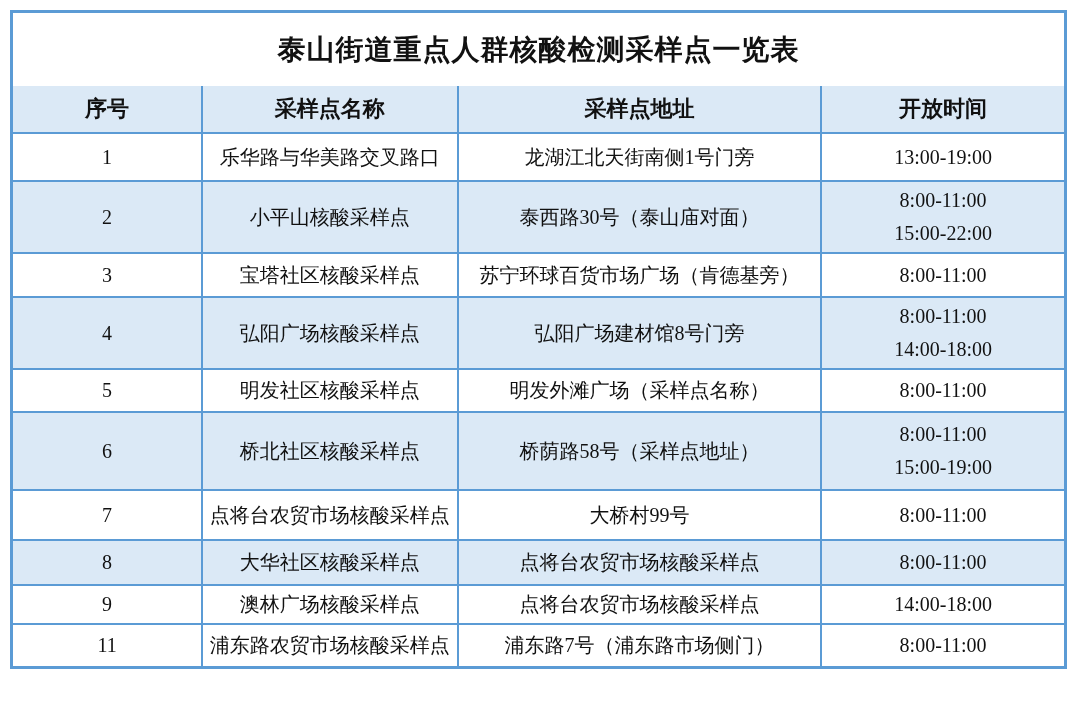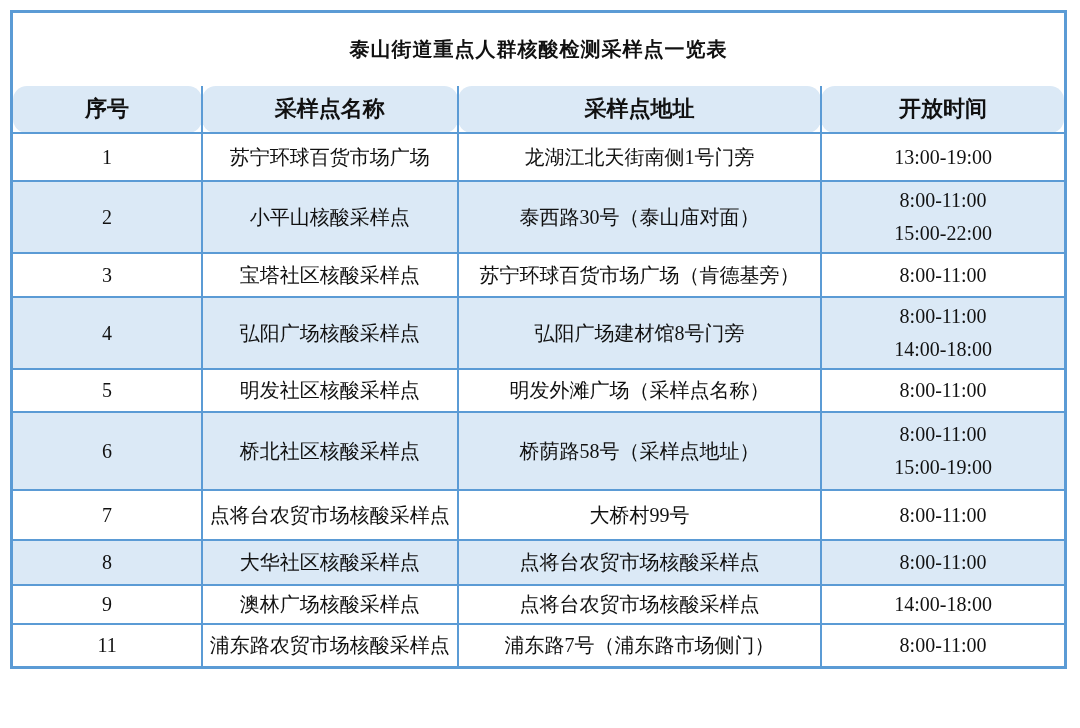--- a/index.html
+++ b/index.html
@@ -18,21 +18,21 @@
   .table-frame{
     position:absolute;left:10px;top:10px;
     width:1057px;
     border:3px solid var(--border-color);
     box-sizing:border-box;
     background:#ffffff;
   }
   .title-row{
     height:73px;
     display:flex;align-items:center;justify-content:center;
-    font-size:20px;font-weight:bold;
+    font-size:28px;font-weight:bold;
     letter-spacing:1px;
     background:#ffffff;
   }
   table{
     width:100%;
     border-collapse:collapse;
     table-layout:fixed;
   }
   col.c-no{width:18.0%;}
   col.c-name{width:24.3%;}
@@ -55,21 +55,21 @@
     font-size:20px;
     background:#ffffff;
   }
   tbody tr.alt td{
     background:var(--fill-color);
   }
   .hours-line{display:block;line-height:1.65;}
   
   table{border-style:hidden;}
   .title-row{border-bottom:0;}
-  thead tr th{border-top:3px solid var(--border-color);border-radius:14px;}
+  thead tr th{border-top:3px solid var(--border-color);}
 </style>
 </head>
 <body>
 
 <div class="table-frame">
   <div class="title-row">泰山街道重点人群核酸检测采样点一览表</div>
   <table>
     <colgroup>
       <col class="c-no">
         <col class="c-name">
@@ -80,21 +80,21 @@
       <tr>
         <th>序号</th>
         <th>采样点名称</th>
         <th>采样点地址</th>
         <th>开放时间</th>
       </tr>
     </thead>
     <tbody>
         <tr style="height: 48px;">
           <td>1</td>
-          <td>苏宁环球百货市场广场</td>
+          <td>乐华路与华美路交叉路口</td>
           <td>龙湖江北天街南侧1号门旁</td>
           <td>
             <span class="hours-line">13:00-19:00</span>
           </td>
         </tr>
         <tr class="alt" style="height: 62px;">
           <td>2</td>
           <td>小平山核酸采样点</td>
           <td>泰西路30号（泰山庙对面）</td>
           <td>

